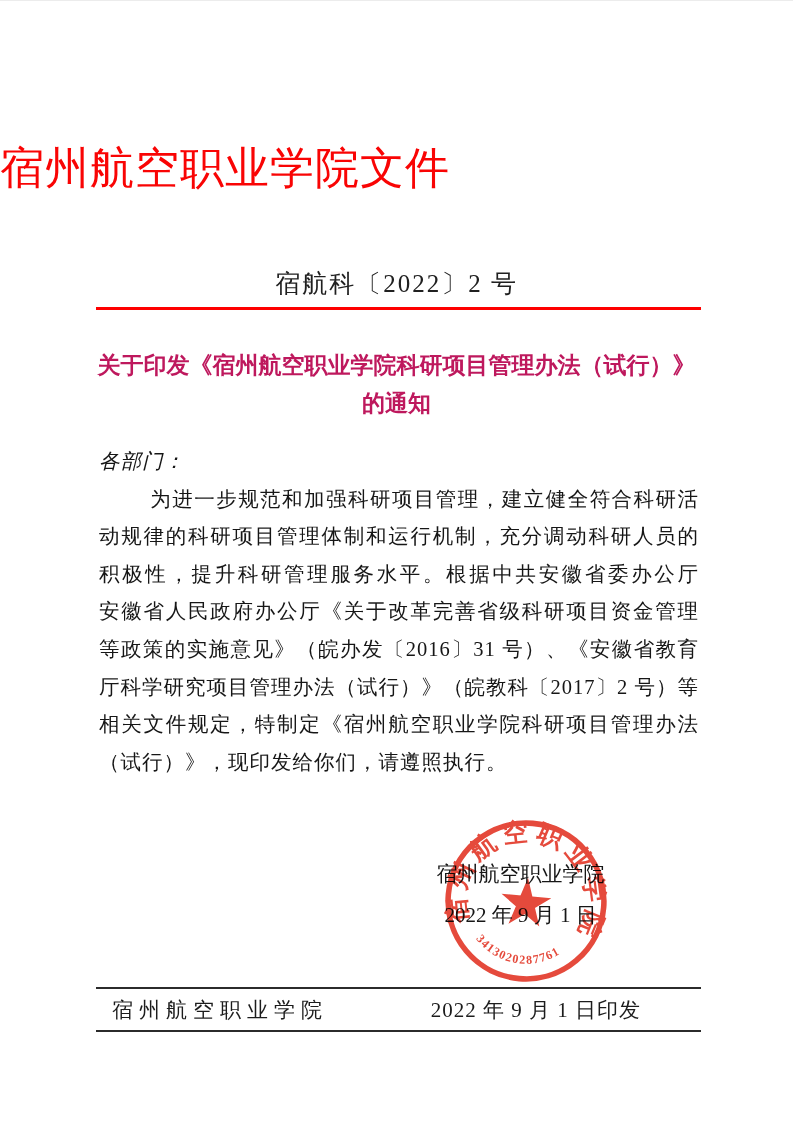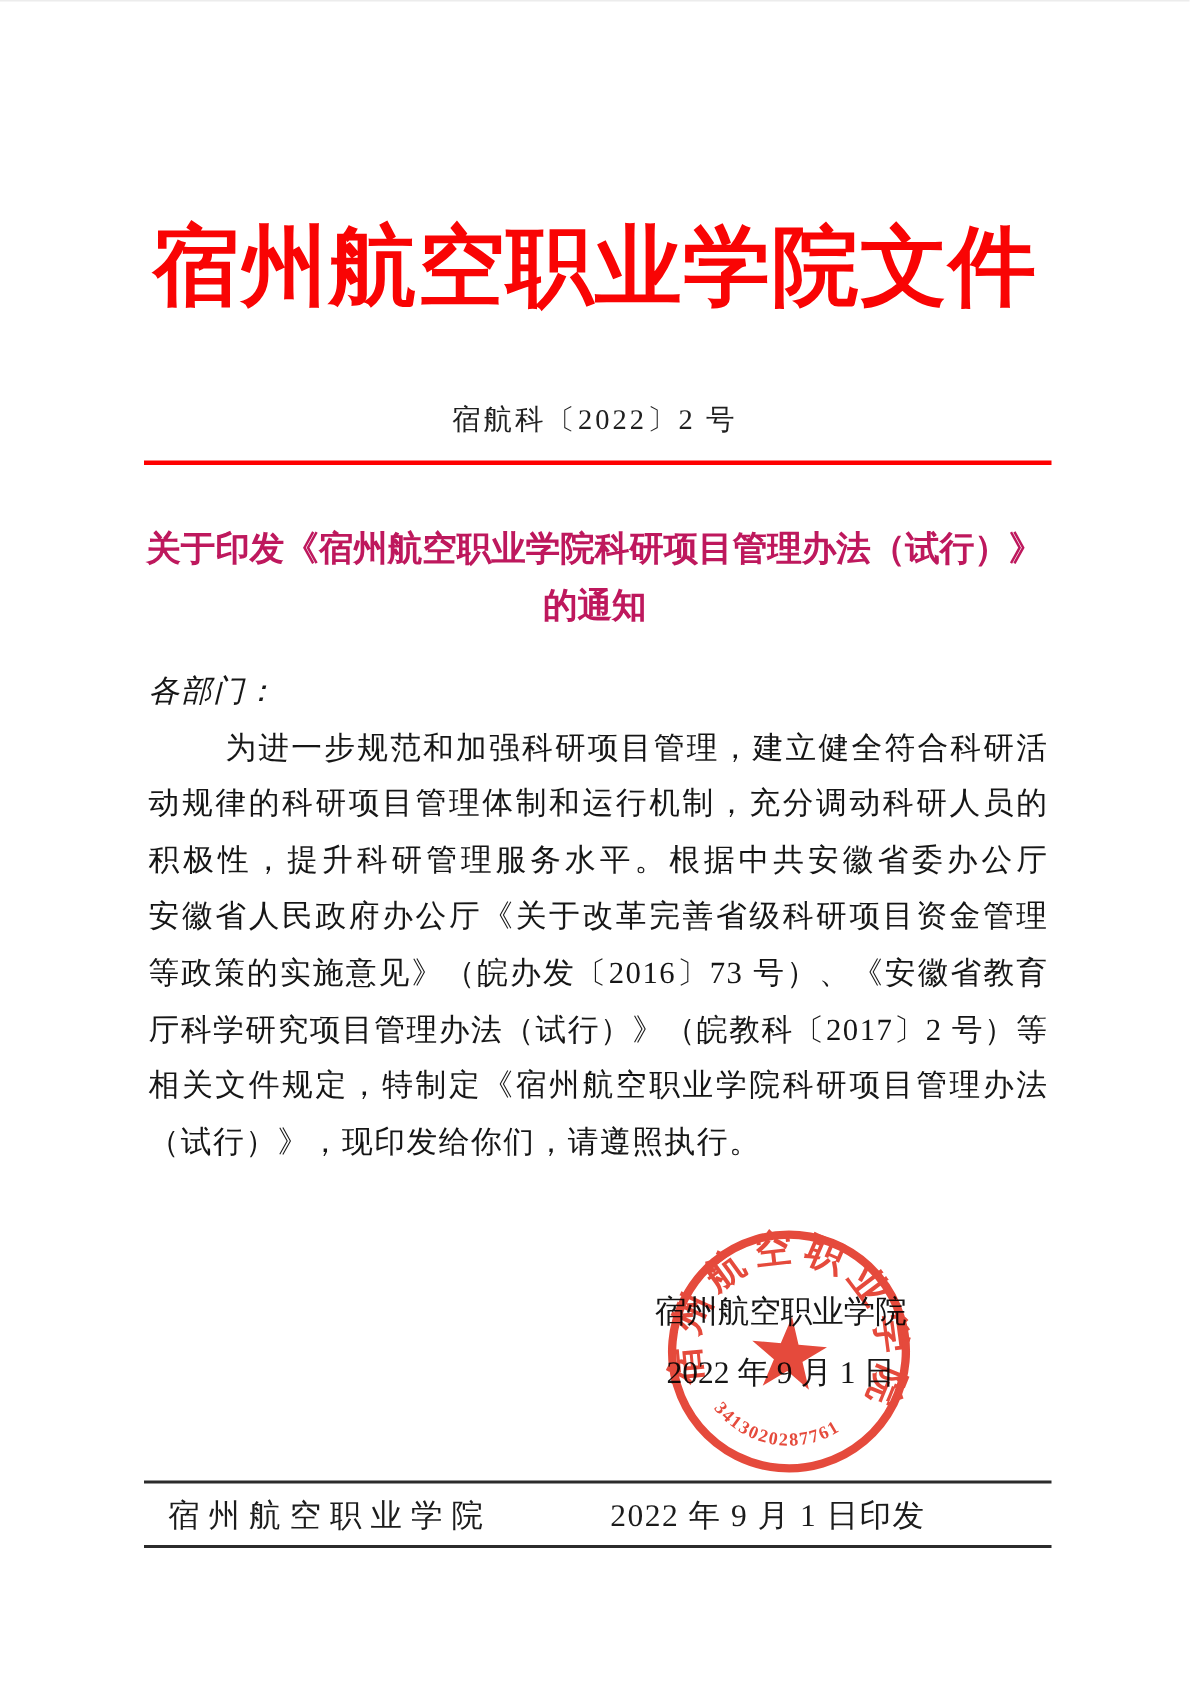--- a/index.html
+++ b/index.html
@@ -9,31 +9,30 @@
     position: relative;
     font-family: "Liberation Serif", "DejaVu Serif", serif;
     color: var(--text, #1a1a1a);
     overflow: hidden;
     border-top: 1px solid #ececec;
   }
   .page { position: absolute; inset: 0; }
 
   .header-title {
     position: absolute; top: 138px; left: 0; width: 100%;
-    text-align: center;
-    font-size: 58px; font-weight: 700;
+    font-size: 44px; font-weight: 400;
     letter-spacing: 1px;
     color: var(--header-red, #f90404);
     white-space: nowrap;
   }
 
   .doc-number {
     position: absolute; top: 266px; left: 0; width: 100%;
     text-align: center;
-    font-size: 19px; letter-spacing: 2px;
+    font-size: 25px; letter-spacing: 2px;
     color: #202020;
   }
 
   .red-divider {
     position: absolute; top: 306px; left: 96px;
     width: 605px; height: 3px;
     background: var(--divider-red, #fe0000);
   }
 
   .doc-title {
@@ -87,41 +86,41 @@
   .footer-rule-top { top: 986px; }
   .footer-rule-bottom { top: 1029px; }
 
   .footer-row {
     position: absolute; top: 992px; left: 96px; width: 605px;
     display: flex; justify-content: space-between; align-items: center;
     font-size: 21px; color: #1c1c1c;
     line-height: 34px;
   }
   .footer-issuer { margin-left: 16px; letter-spacing: 6px; }
-  .footer-print-date { margin-right: 84px; letter-spacing: 1px; }
+  .footer-print-date { margin-right: 60px; letter-spacing: 1px; }
 </style>
 </head>
 <body style="--header-red: #f90404; --divider-red: #fe0000; --seal-red: #e23626; --text: #1a1a1a;">
 
 <div class="page">
 
   <div class="header-title">宿州航空职业学院文件</div>
 
   <div class="doc-number">宿航科〔2022〕2 号</div>
 
   <div class="red-divider"></div>
 
   <div class="doc-title">
     <div>关于印发《宿州航空职业学院科研项目管理办法（试行）》</div>
     <div>的通知</div>
   </div>
 
   <div class="body-block">
     <div class="salutation">各部门：</div>
-    <div class="paragraph">为进一步规范和加强科研项目管理，建立健全符合科研活动规律的科研项目管理体制和运行机制，充分调动科研人员的积极性，提升科研管理服务水平。根据中共安徽省委办公厅　安徽省人民政府办公厅《关于改革完善省级科研项目资金管理等政策的实施意见》（皖办发〔2016〕73 号）、《安徽省教育厅科学研究项目管理办法（试行）》（皖教科〔2017〕2 号）等相关文件规定，特制定《宿州航空职业学院科研项目管理办法（试行）》，现印发给你们，请遵照执行。</div>
+    <div class="paragraph">为进一步规范和加强科研项目管理，建立健全符合科研活动规律的科研项目管理体制和运行机制，充分调动科研人员的积极性，提升科研管理服务水平。根据中共安徽省委办公厅　安徽省人民政府办公厅《关于改革完善省级科研项目资金管理等政策的实施意见》（皖办发〔2016〕31 号）、《安徽省教育厅科学研究项目管理办法（试行）》（皖教科〔2017〕2 号）等相关文件规定，特制定《宿州航空职业学院科研项目管理办法（试行）》，现印发给你们，请遵照执行。</div>
   </div>
 
   <div class="signature-block">
     <div>宿州航空职业学院</div>
     <div>2022 年 9 月 1 日</div>
   </div>
 
   <svg class="seal" viewBox="0 0 168 168" aria-hidden="true">
     <defs>
       <path id="sealArcTop" d="M 32 114 A 60 60 0 1 1 136 114" fill="none"></path>

